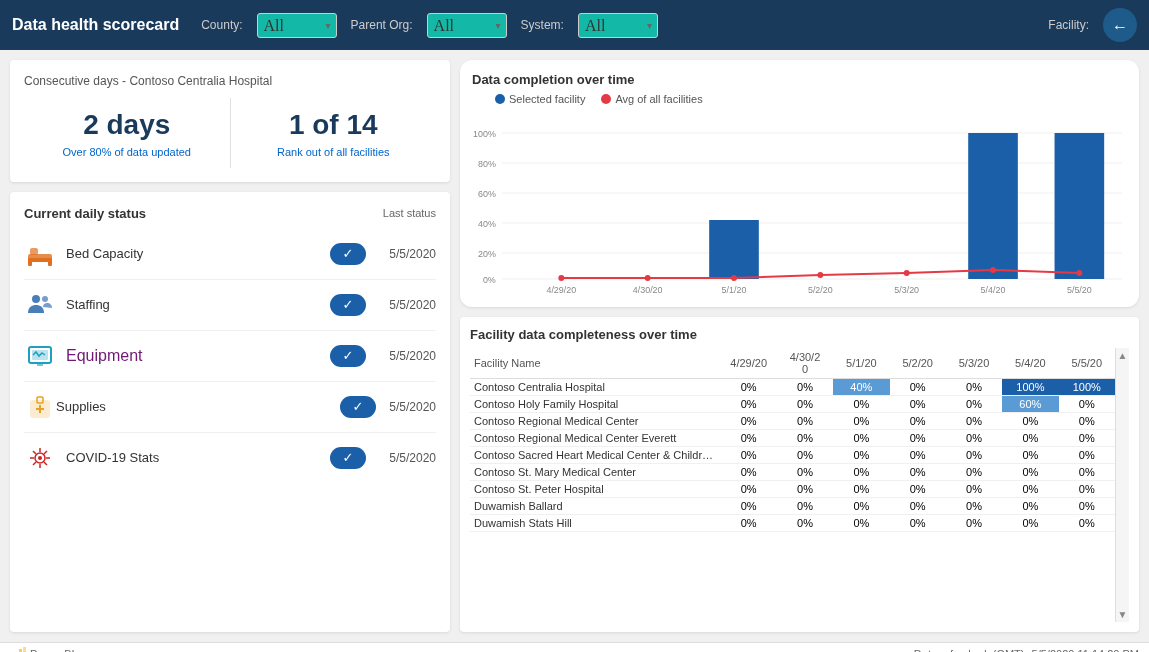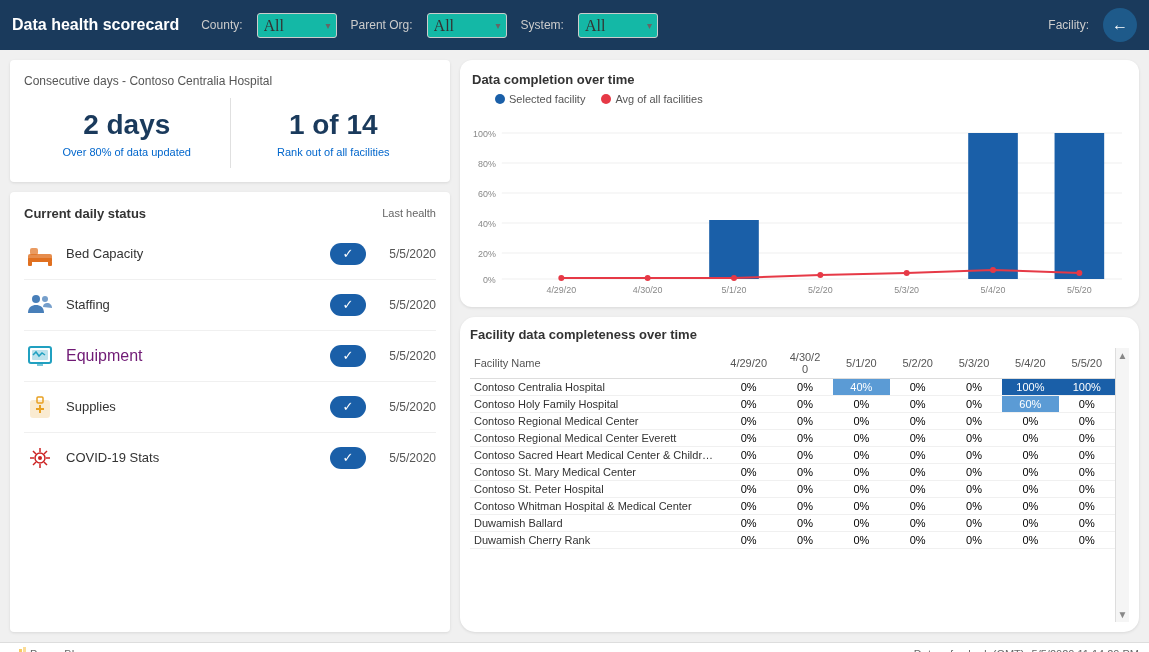--- a/index.html
+++ b/index.html
@@ -55,21 +55,21 @@
         <div style="flex:1;text-align:center;padding:10px;">
           <div style="font-size:28px;font-weight:700;color:#1a3a5c;line-height:1.2;">1 of 14</div>
           <div style="font-size:11px;color:#0066cc;margin-top:4px;">Rank out of all facilities</div>
         </div>
       </div>
     </div>
 
     <div style="background:white;border-radius:4px;padding:14px;box-shadow:0 1px 3px rgba(0,0,0,0.1);flex:1;">
       <div style="display:flex;justify-content:space-between;align-items:center;margin-bottom:8px;">
         <span style="font-size:13px;font-weight:600;color:#333;">Current daily status</span>
-        <span style="font-size:11px;color:#666;">Last health</span>
+        <span style="font-size:11px;color:#666;">Last status</span>
       </div>
 
       <div style="display:flex;align-items:center;padding:9px 0;border-bottom:1px solid #f0f0f0;gap:10px;">
         <div style="width:32px;height:32px;display:flex;align-items:center;justify-content:center;color:#e07020;font-size:20px;">
           <svg width="28" height="28" viewBox="0 0 28 28" fill="none" xmlns="http://www.w3.org/2000/svg">
             <rect x="2" y="14" width="24" height="8" rx="2" fill="#e07020" opacity="0.8"></rect>
             <rect x="2" y="18" width="24" height="4" rx="1" fill="#e07020"></rect>
             <rect x="4" y="8" width="8" height="7" rx="2" fill="#e07020" opacity="0.7"></rect>
             <rect x="2" y="21" width="4" height="5" rx="1" fill="#e07020"></rect>
             <rect x="22" y="21" width="4" height="5" rx="1" fill="#e07020"></rect>
@@ -101,21 +101,21 @@
             <rect x="6" y="8" width="16" height="10" rx="1" fill="#20a0c0" opacity="0.3"></rect>
             <polyline points="7,13 10,10 13,14 16,11 19,13" stroke="#20a0c0" stroke-width="1.5" fill="none"></polyline>
             <rect x="11" y="21" width="6" height="3" fill="#20a0c0" opacity="0.6"></rect>
           </svg>
         </div>
         <span style="flex:1;font-size:16px;color:#701a75;">Equipment</span>
         <div style="background:#1a5fa8;border-radius:20px;width:36px;height:22px;display:flex;align-items:center;justify-content:center;color:white;font-size:13px;">✓</div>
         <span style="font-size:12px;color:#555;min-width:60px;text-align:right;">5/5/2020</span>
       </div>
 
-      <div style="display:flex;align-items:center;padding:9px 0;border-bottom:1px solid #f0f0f0;gap:10px;justify-content:space-between;">
+      <div style="display:flex;align-items:center;padding:9px 0;border-bottom:1px solid #f0f0f0;justify-content:space-between;">
         <div style="width:32px;height:32px;display:flex;align-items:center;justify-content:center;">
           <svg width="28" height="28" viewBox="0 0 28 28" fill="none" xmlns="http://www.w3.org/2000/svg">
             <rect x="5" y="8" width="18" height="16" rx="2" stroke="#e8a020" stroke-width="2" fill="#e8a020" opacity="0.2"></rect>
             <rect x="11" y="4" width="6" height="6" rx="1" stroke="#e8a020" stroke-width="1.5" fill="none"></rect>
             <line x1="14" y1="12" x2="14" y2="20" stroke="#e8a020" stroke-width="2"></line>
             <line x1="10" y1="16" x2="18" y2="16" stroke="#e8a020" stroke-width="2"></line>
           </svg>
         </div>
         <span style="flex:1;font-size:13px;color:#333;">Supplies</span>
         <div style="background:#1a5fa8;border-radius:20px;width:36px;height:22px;display:flex;align-items:center;justify-content:center;color:white;font-size:13px;">✓</div>
@@ -202,21 +202,21 @@
           <text x="177" y="168" font-size="9" fill="#888" text-anchor="middle">4/30/20</text>
           <text x="264" y="168" font-size="9" fill="#888" text-anchor="middle">5/1/20</text>
           <text x="351" y="168" font-size="9" fill="#888" text-anchor="middle">5/2/20</text>
           <text x="438" y="168" font-size="9" fill="#888" text-anchor="middle">5/3/20</text>
           <text x="525" y="168" font-size="9" fill="#888" text-anchor="middle">5/4/20</text>
           <text x="612" y="168" font-size="9" fill="#888" text-anchor="middle">5/5/20</text>
         </svg>
       </div>
     </div>
 
-    <div style="background:white;border-radius:15px;padding:10px;box-shadow:0 1px 3px rgba(0,0,0,0.1);flex:1;overflow:hidden;display:flex;flex-direction:column;">
+    <div style="background:white;border-radius:4px;padding:10px;box-shadow:0 1px 3px rgba(0,0,0,0.1);flex:1;overflow:hidden;display:flex;flex-direction:column;">
       <div style="font-size:13px;font-weight:600;color:#333;margin-bottom:6px;">Facility data completeness over time</div>
       <div style="display:flex;flex:1;overflow:hidden;position:relative;">
         <div style="flex:1;overflow-y:auto;overflow-x:hidden;">
           <table style="width:100%;border-collapse:collapse;font-size:11px;">
             <thead>
               <tr>
                 <th style="text-align:left;color:#555;font-weight:500;padding:3px 4px;border-bottom:1px solid #ddd;white-space:nowrap;min-width:180px;">Facility Name</th>
                 <th style="text-align:center;color:#555;font-weight:500;padding:3px 4px;border-bottom:1px solid #ddd;white-space:nowrap;min-width:45px;">4/29/20</th>
                 <th style="text-align:center;color:#555;font-weight:500;padding:3px 4px;border-bottom:1px solid #ddd;white-space:nowrap;min-width:45px;">4/30/2<br>0</th>
                 <th style="text-align:center;color:#555;font-weight:500;padding:3px 4px;border-bottom:1px solid #ddd;white-space:nowrap;min-width:45px;">5/1/20</th>
@@ -291,41 +291,31 @@
                   <td title="Contoso St. Peter Hospital" style="padding: 2px 4px; color: rgb(51, 51, 51); border-bottom: 1px solid rgb(240, 240, 240); max-width: 200px; overflow: hidden; text-overflow: ellipsis; white-space: nowrap; font-size: 11px;">Contoso St. Peter Hospital</td>
                   <td style="text-align: center; padding: 2px 4px; border-bottom: 1px solid rgb(240, 240, 240); font-size: 11px;">0%</td>
                   <td style="text-align: center; padding: 2px 4px; border-bottom: 1px solid rgb(240, 240, 240); font-size: 11px;">0%</td>
                   <td style="text-align: center; padding: 2px 4px; border-bottom: 1px solid rgb(240, 240, 240); font-size: 11px;">0%</td>
                   <td style="text-align: center; padding: 2px 4px; border-bottom: 1px solid rgb(240, 240, 240); font-size: 11px;">0%</td>
                   <td style="text-align: center; padding: 2px 4px; border-bottom: 1px solid rgb(240, 240, 240); font-size: 11px;">0%</td>
                   <td style="text-align: center; padding: 2px 4px; border-bottom: 1px solid rgb(240, 240, 240); font-size: 11px;">0%</td>
                   <td style="text-align: center; padding: 2px 4px; border-bottom: 1px solid rgb(240, 240, 240); font-size: 11px;">0%</td>
                 </tr>
                 <tr>
-                  <td title="Contoso Whitman Hospital &amp; Medical Center" style="padding: 2px 4px; color: rgb(51, 51, 51); border-bottom: 1px solid rgb(240, 240, 240); max-width: 200px; overflow: hidden; text-overflow: ellipsis; white-space: nowrap; font-size: 11px;">Contoso Whitman Hospital &amp; Medical Center</td>
-                  <td style="text-align: center; padding: 2px 4px; border-bottom: 1px solid rgb(240, 240, 240); font-size: 11px;">0%</td>
-                  <td style="text-align: center; padding: 2px 4px; border-bottom: 1px solid rgb(240, 240, 240); font-size: 11px;">0%</td>
-                  <td style="text-align: center; padding: 2px 4px; border-bottom: 1px solid rgb(240, 240, 240); font-size: 11px;">0%</td>
-                  <td style="text-align: center; padding: 2px 4px; border-bottom: 1px solid rgb(240, 240, 240); font-size: 11px;">0%</td>
-                  <td style="text-align: center; padding: 2px 4px; border-bottom: 1px solid rgb(240, 240, 240); font-size: 11px;">0%</td>
-                  <td style="text-align: center; padding: 2px 4px; border-bottom: 1px solid rgb(240, 240, 240); font-size: 11px;">0%</td>
-                  <td style="text-align: center; padding: 2px 4px; border-bottom: 1px solid rgb(240, 240, 240); font-size: 11px;">0%</td>
-                </tr>
-                <tr>
                   <td title="Duwamish Ballard" style="padding: 2px 4px; color: rgb(51, 51, 51); border-bottom: 1px solid rgb(240, 240, 240); max-width: 200px; overflow: hidden; text-overflow: ellipsis; white-space: nowrap; font-size: 11px;">Duwamish Ballard</td>
                   <td style="text-align: center; padding: 2px 4px; border-bottom: 1px solid rgb(240, 240, 240); font-size: 11px;">0%</td>
                   <td style="text-align: center; padding: 2px 4px; border-bottom: 1px solid rgb(240, 240, 240); font-size: 11px;">0%</td>
                   <td style="text-align: center; padding: 2px 4px; border-bottom: 1px solid rgb(240, 240, 240); font-size: 11px;">0%</td>
                   <td style="text-align: center; padding: 2px 4px; border-bottom: 1px solid rgb(240, 240, 240); font-size: 11px;">0%</td>
                   <td style="text-align: center; padding: 2px 4px; border-bottom: 1px solid rgb(240, 240, 240); font-size: 11px;">0%</td>
                   <td style="text-align: center; padding: 2px 4px; border-bottom: 1px solid rgb(240, 240, 240); font-size: 11px;">0%</td>
                   <td style="text-align: center; padding: 2px 4px; border-bottom: 1px solid rgb(240, 240, 240); font-size: 11px;">0%</td>
                 </tr>
                 <tr>
-                  <td title="Duwamish Cherry Hill" style="padding: 2px 4px; color: rgb(51, 51, 51); border-bottom: 1px solid rgb(240, 240, 240); max-width: 200px; overflow: hidden; text-overflow: ellipsis; white-space: nowrap; font-size: 11px;">Duwamish Cherry Rank</td>
+                  <td title="Duwamish Cherry Hill" style="padding: 2px 4px; color: rgb(51, 51, 51); border-bottom: 1px solid rgb(240, 240, 240); max-width: 200px; overflow: hidden; text-overflow: ellipsis; white-space: nowrap; font-size: 11px;">Duwamish Stats Hill</td>
                   <td style="text-align: center; padding: 2px 4px; border-bottom: 1px solid rgb(240, 240, 240); font-size: 11px;">0%</td>
                   <td style="text-align: center; padding: 2px 4px; border-bottom: 1px solid rgb(240, 240, 240); font-size: 11px;">0%</td>
                   <td style="text-align: center; padding: 2px 4px; border-bottom: 1px solid rgb(240, 240, 240); font-size: 11px;">0%</td>
                   <td style="text-align: center; padding: 2px 4px; border-bottom: 1px solid rgb(240, 240, 240); font-size: 11px;">0%</td>
                   <td style="text-align: center; padding: 2px 4px; border-bottom: 1px solid rgb(240, 240, 240); font-size: 11px;">0%</td>
                   <td style="text-align: center; padding: 2px 4px; border-bottom: 1px solid rgb(240, 240, 240); font-size: 11px;">0%</td>
                   <td style="text-align: center; padding: 2px 4px; border-bottom: 1px solid rgb(240, 240, 240); font-size: 11px;">0%</td>
                 </tr>
               </tbody>
           </table>

